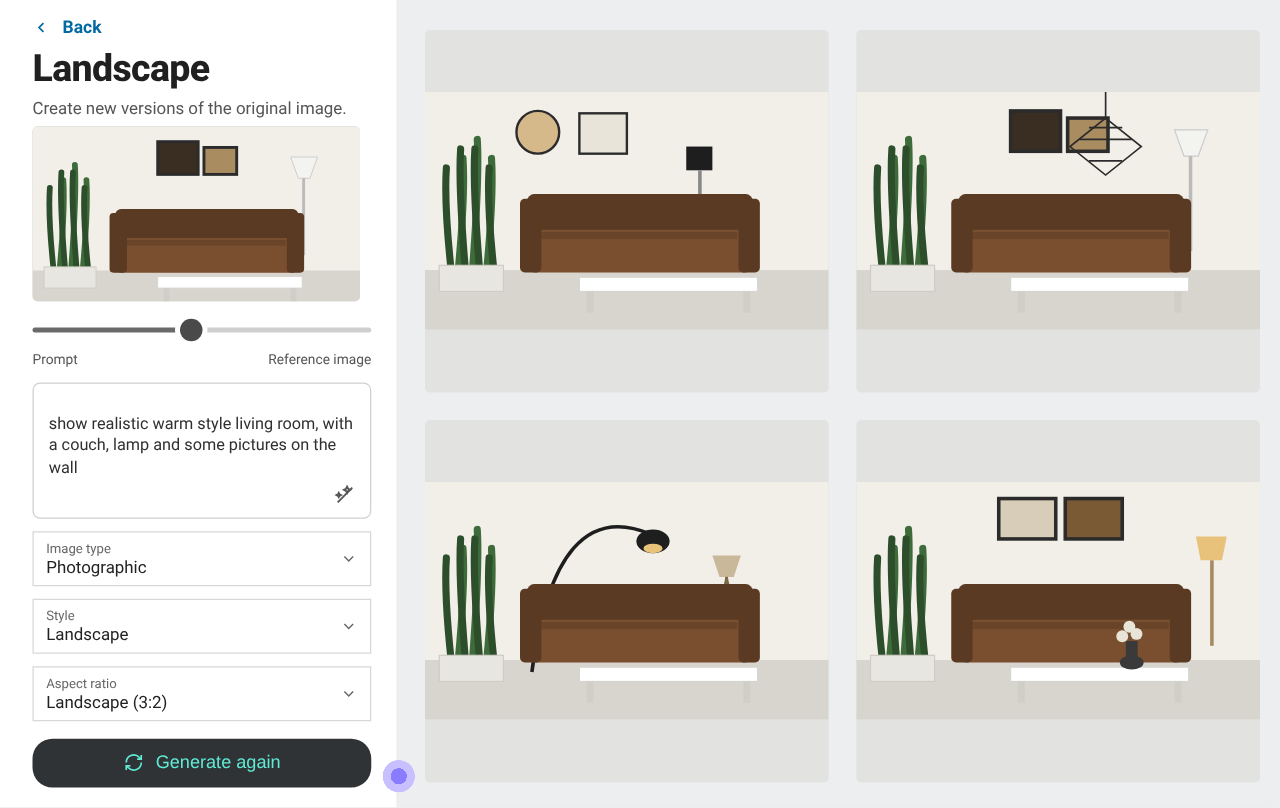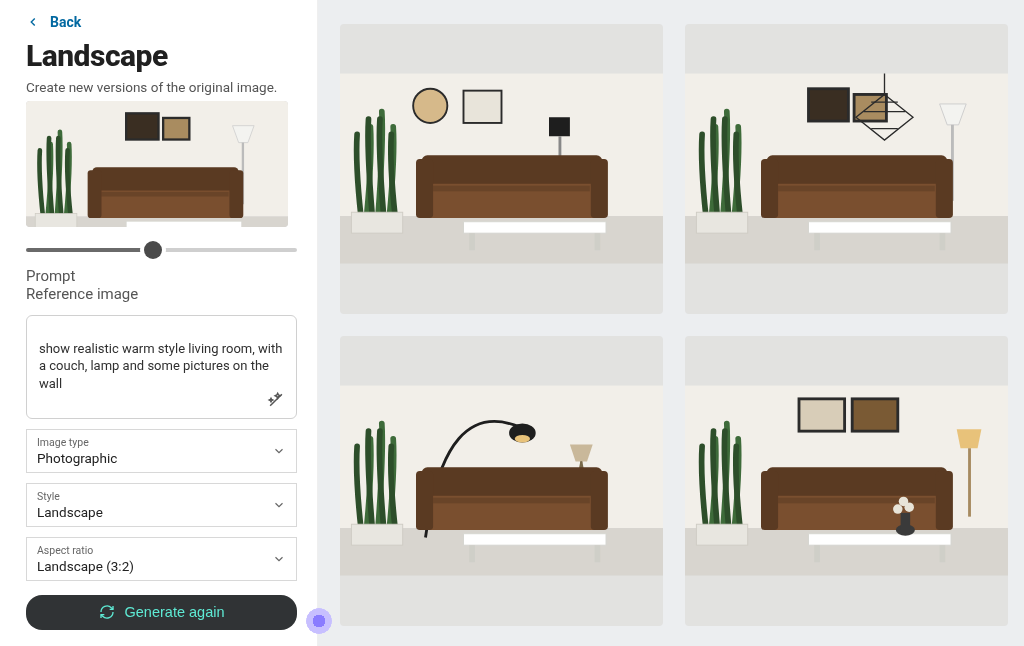--- a/index.html
+++ b/index.html
@@ -9,21 +9,21 @@
   .side { width:318px; height:646px; background:#ffffff; padding:14px 20px 16px 26px; border-right:1px solid #00000010; position:relative; display:flex; flex-direction:column;}
   .back { display:flex; align-items:center; gap:10px; color:#0369a1; font-size:14px; cursor:pointer; margin-bottom:8px;font-weight:bold;}
   .back svg{width:14px;height:14px;}
   .title { font-size:30px; font-weight:800; letter-spacing:-.5px; margin-bottom:6px;}
   .subtitle { font-size:13.5px; color:#555; margin-bottom:6px;}
   .orig-thumb { width:262px; height:150px; border-radius:4px; overflow:hidden; background:#cfcfcf;}
   .slider-wrap { margin-top:12px; }
   .slider-track { position:relative; height:22px; display:flex; align-items:center;}
   .slider-line { height:4px; width:100%; background:linear-gradient(90deg,#6a6a6a 0 47%, #cfcfcf 47% 100%); border-radius:2px; position:relative;}
   .slider-knob { position:absolute; left:47%; transform:translate(-50%,-50%); top:50%; width:18px; height:18px; background:#4a4a4a; border-radius:50%; box-shadow:0 0 0 4px #ffffff, 0 1px 2px #0003;}
-  .slider-labels { display:flex; justify-content:space-between; font-size:15px; color:#555; margin-top:6px;flex-direction:column;}
+  .slider-labels { display:flex; justify-content:space-between; font-size:11px; color:#555; margin-top:6px;}
   .prompt-box { margin-top:12px; border:1px solid #d0d0d0; border-radius:6px; padding:24px 12px 34px; font-size:13px; color:#303030; line-height:1.35; position:relative; min-height:100px;}
   .prompt-box .wand { position:absolute; right:10px; bottom:8px; width:20px; height:20px; color:#555;}
   .field { margin-top:10px; border:1px solid #d8d8d8; border-radius:0; padding:6px 10px 6px 10px; position:relative; background:#fff;}
   .field .flabel{ font-size:10.5px; color:#666; }
   .field .fval{ font-size:13.5px; color:#222; margin-top:1px;}
   .field .chev{ position:absolute; right:10px; top:50%; transform:translateY(-50%); color:#666;}
   .generate { margin-top:14px; height:42px; background:#303335; color:#5eead4; border:none; border-radius:16px; font-size:14.5px; display:flex; align-items:center; justify-content:center; gap:10px; cursor:pointer;text-align:right;}
   .generate svg{width:16px;height:16px;}
   
   .canvas { flex:1; padding:24px 16px 0 22px; display:grid; grid-template-columns:1fr 1fr; grid-template-rows:290px 290px; gap:22px 22px; background:#eceef0; position:relative;}

